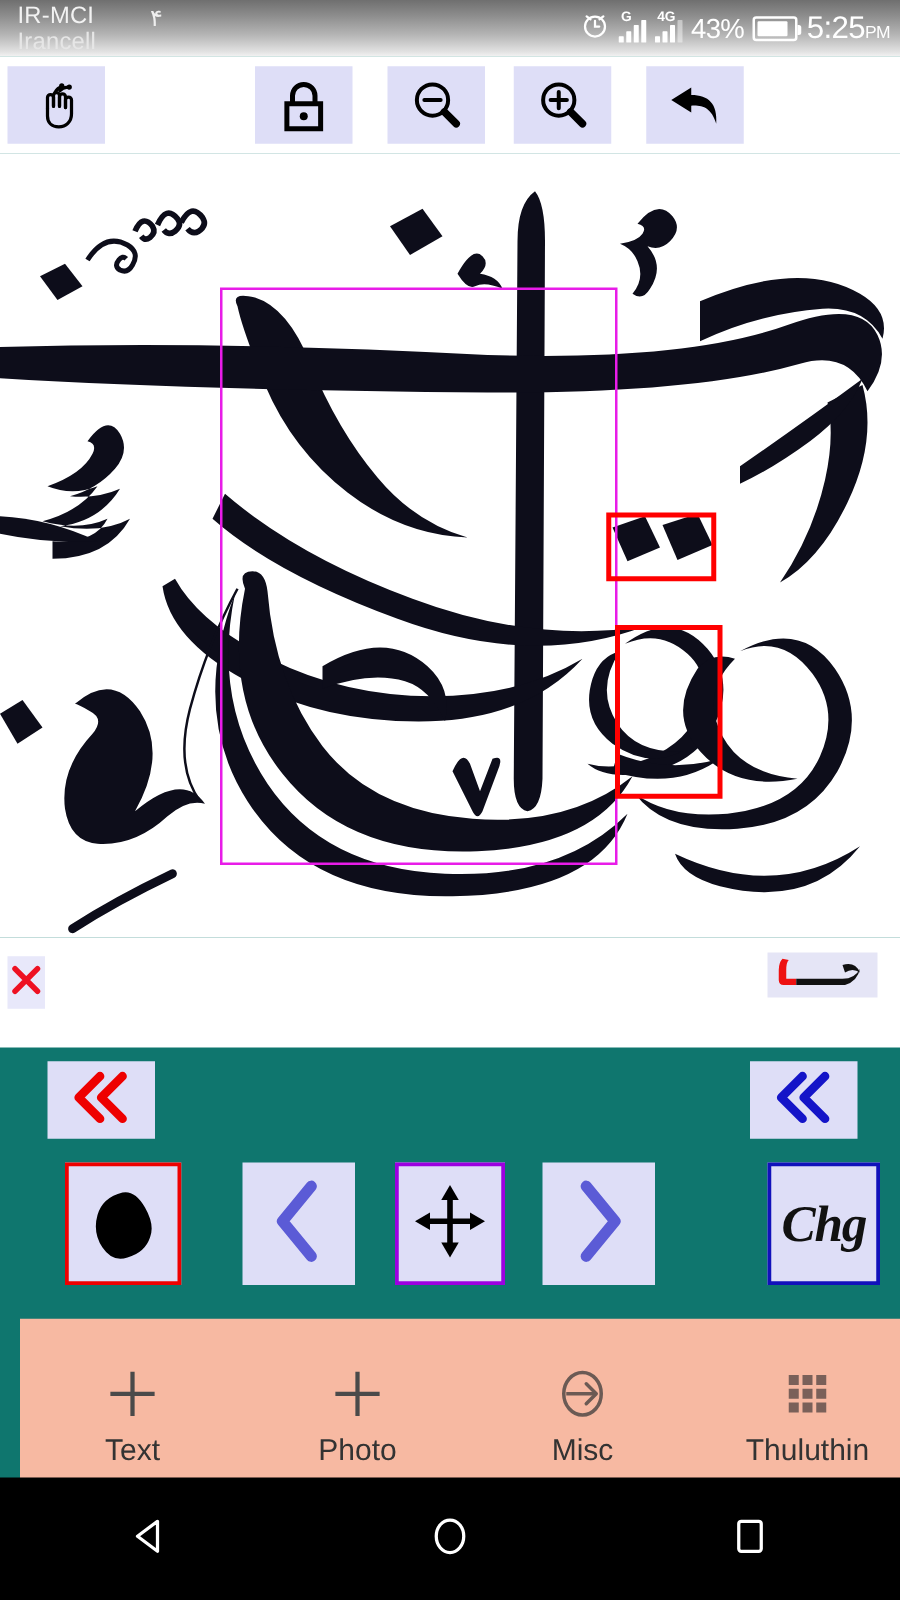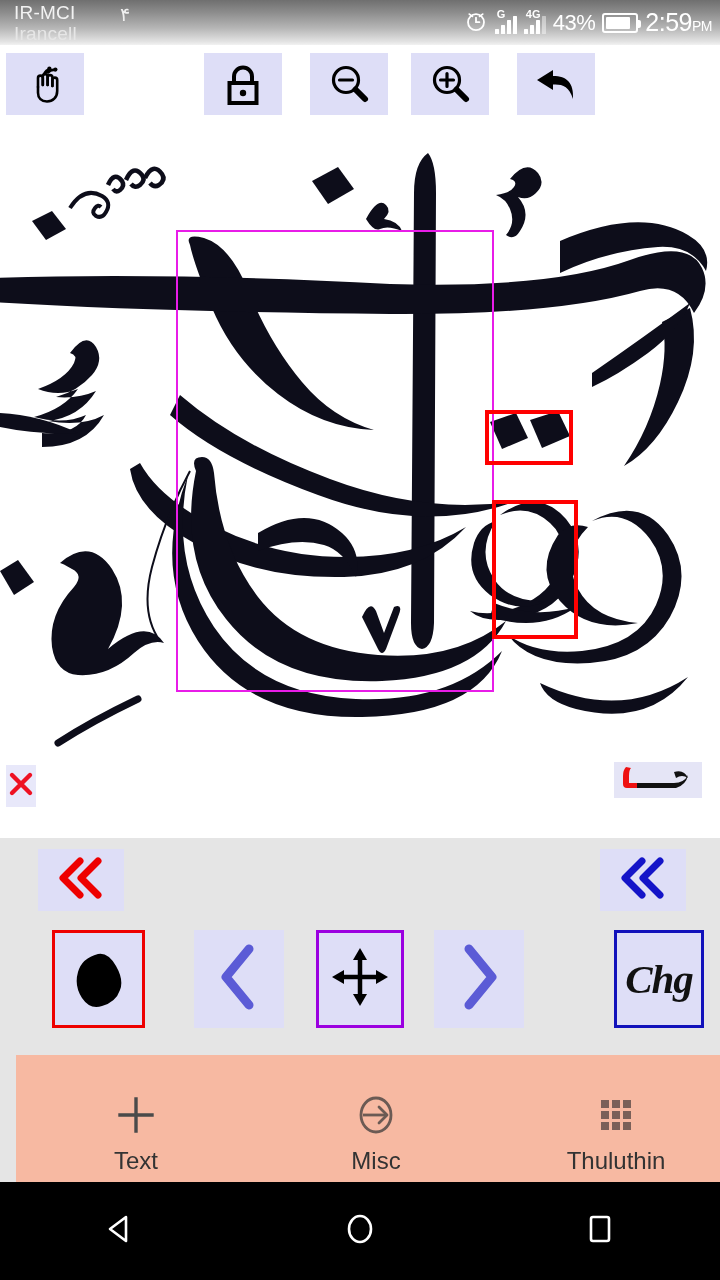--- a/index.html
+++ b/index.html
@@ -2,21 +2,21 @@
 <html><head>
 <meta charset="utf-8">
 <style>
   * { box-sizing: border-box; margin: 0; padding: 0; }
   html, body {
     width: 720px; height: 1280px;
     background: #ffffff;
     font-family: "Liberation Sans", sans-serif;
     overflow: hidden;
   }
-  #app { position: relative; width: 720px; height: 1280px; background: #e5e5e5; }
+  #app { position: relative; width: 720px; height: 1280px; background: #0f766e; }
 
   
   #status-bar {
     position: absolute; left: 0; top: 0; width: 720px; height: 45px;
     background: linear-gradient(180deg, #6f6f6f 0%, #8d8d8d 28%, #b5b5b5 62%, #e2e2e2 92%, #f2f2f2 100%);
     color: #fff;
   }
   .carrier {
     position: absolute; left: 14px; top: 2px;
     font-size: 19px; line-height: 21px; color: #f2f2f2; letter-spacing: .2px;
@@ -150,21 +150,21 @@
         <span class="b" style="height:5px"></span>
           <span class="b" style="height:9px"></span>
         <span class="b" style="height:14px"></span>
           <span class="b d" style="height:18px"></span>
       </span>
 
       <span class="batt-pct">43%</span>
       <span class="batt">
           <span class="fill"></span>
         </span>
-      <span class="clock"><span>2:59</span><span class="ampm">PM</span></span>
+      <span class="clock"><span>5:25</span><span class="ampm">PM</span></span>
     </div>
   </div>
 
   <div id="toolbar">
     <div class="tb-btn" style="left:6px;">
       <span>
         <svg width="46" height="46" viewBox="0 0 46 46">
           <g fill="none" stroke="#000" stroke-width="2.6" stroke-linecap="round" stroke-linejoin="round">
             <path d="M16 26 V17 a2.4 2.4 0 0 1 4.8 0 V24"></path>
             <path d="M20.8 24 V15.5 a2.4 2.4 0 0 1 4.8 0 V24"></path>
@@ -373,20 +373,28 @@
 
     <div class="nav-item">
       <span class="nav-icon">
         <svg width="44" height="44" viewBox="0 0 44 44">
           <path d="M22 6 V38 M6 22 H38" stroke="#4a4a4a" stroke-width="3.4" stroke-linecap="square"></path>
         </svg>
       </span>
       <span class="nav-label">Text</span>
     </div>
 
+    <div class="nav-item">
+      <span class="nav-icon">
+        <svg width="44" height="44" viewBox="0 0 44 44">
+          <path d="M22 6 V38 M6 22 H38" stroke="#4a4a4a" stroke-width="3.4" stroke-linecap="square"></path>
+        </svg>
+      </span>
+      <span class="nav-label">Photo</span>
+    </div>
 
     <div class="nav-item">
       <span class="nav-icon">
         <svg width="46" height="46" viewBox="0 0 46 46">
           <ellipse cx="23" cy="23" rx="15" ry="17" fill="none" stroke="#6b5a54" stroke-width="2.8"></ellipse>
           <path d="M10 23 H33" stroke="#6b5a54" stroke-width="2.8"></path>
           <path d="M26 15 L34 23 L26 31" fill="none" stroke="#6b5a54" stroke-width="2.8" stroke-linecap="round" stroke-linejoin="round"></path>
         </svg>
       </span>
       <span class="nav-label">Misc</span>

